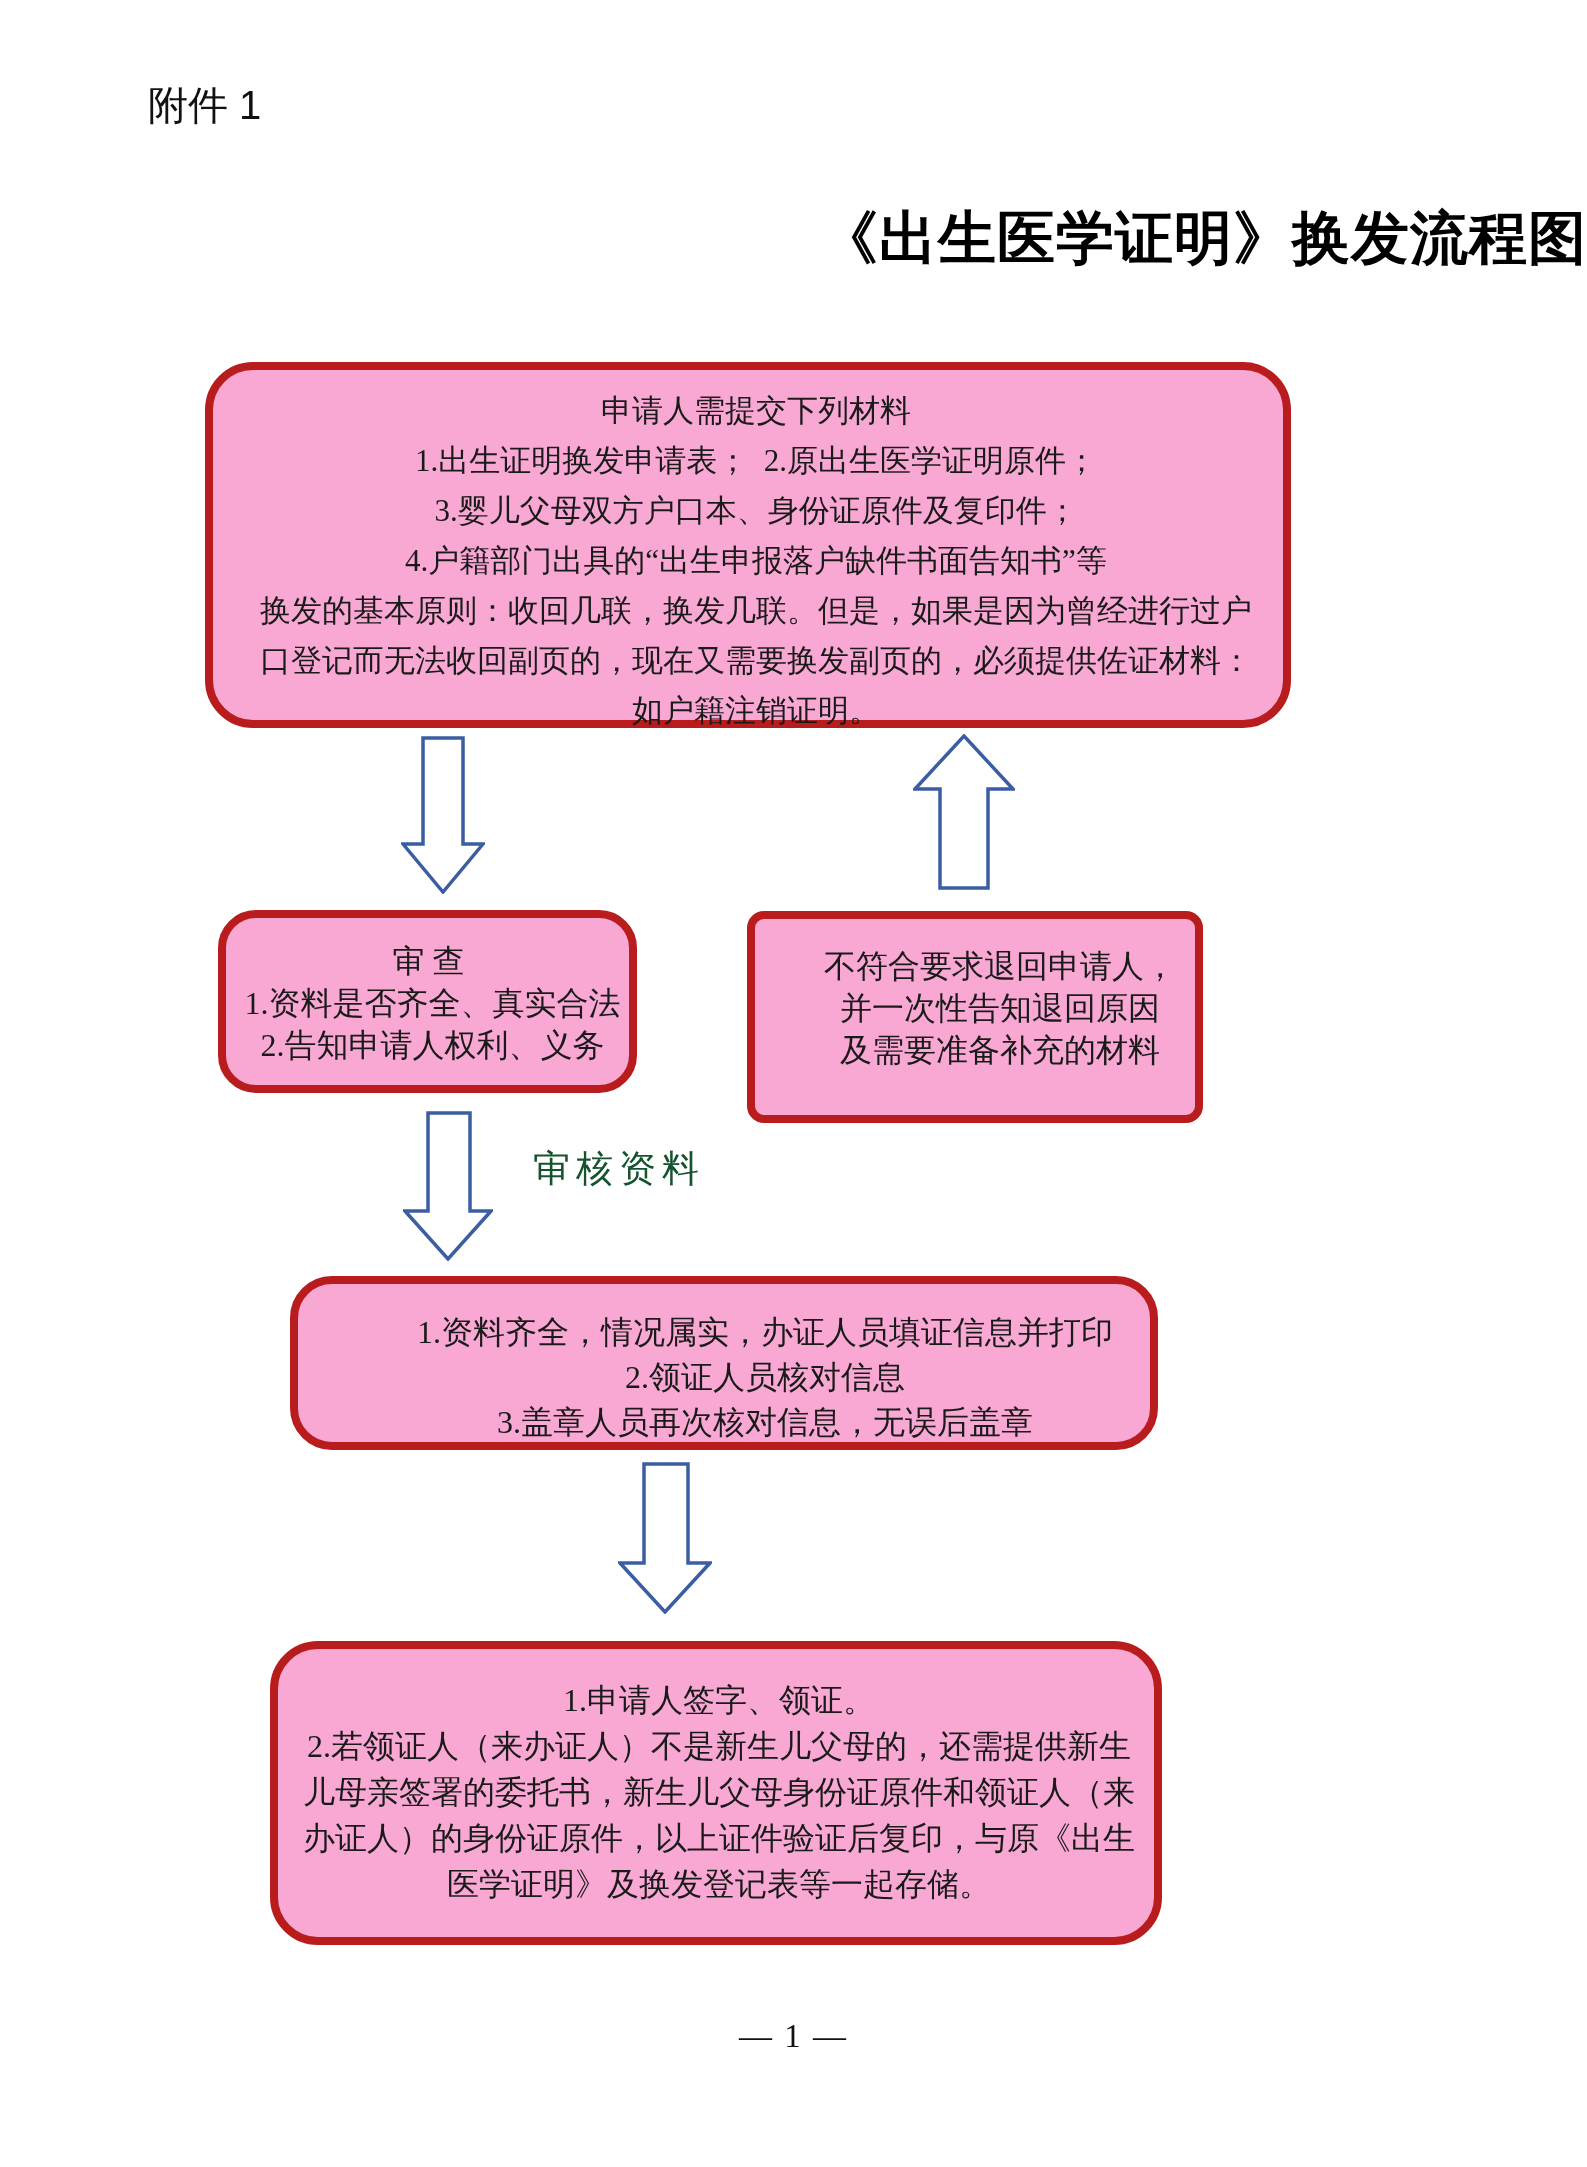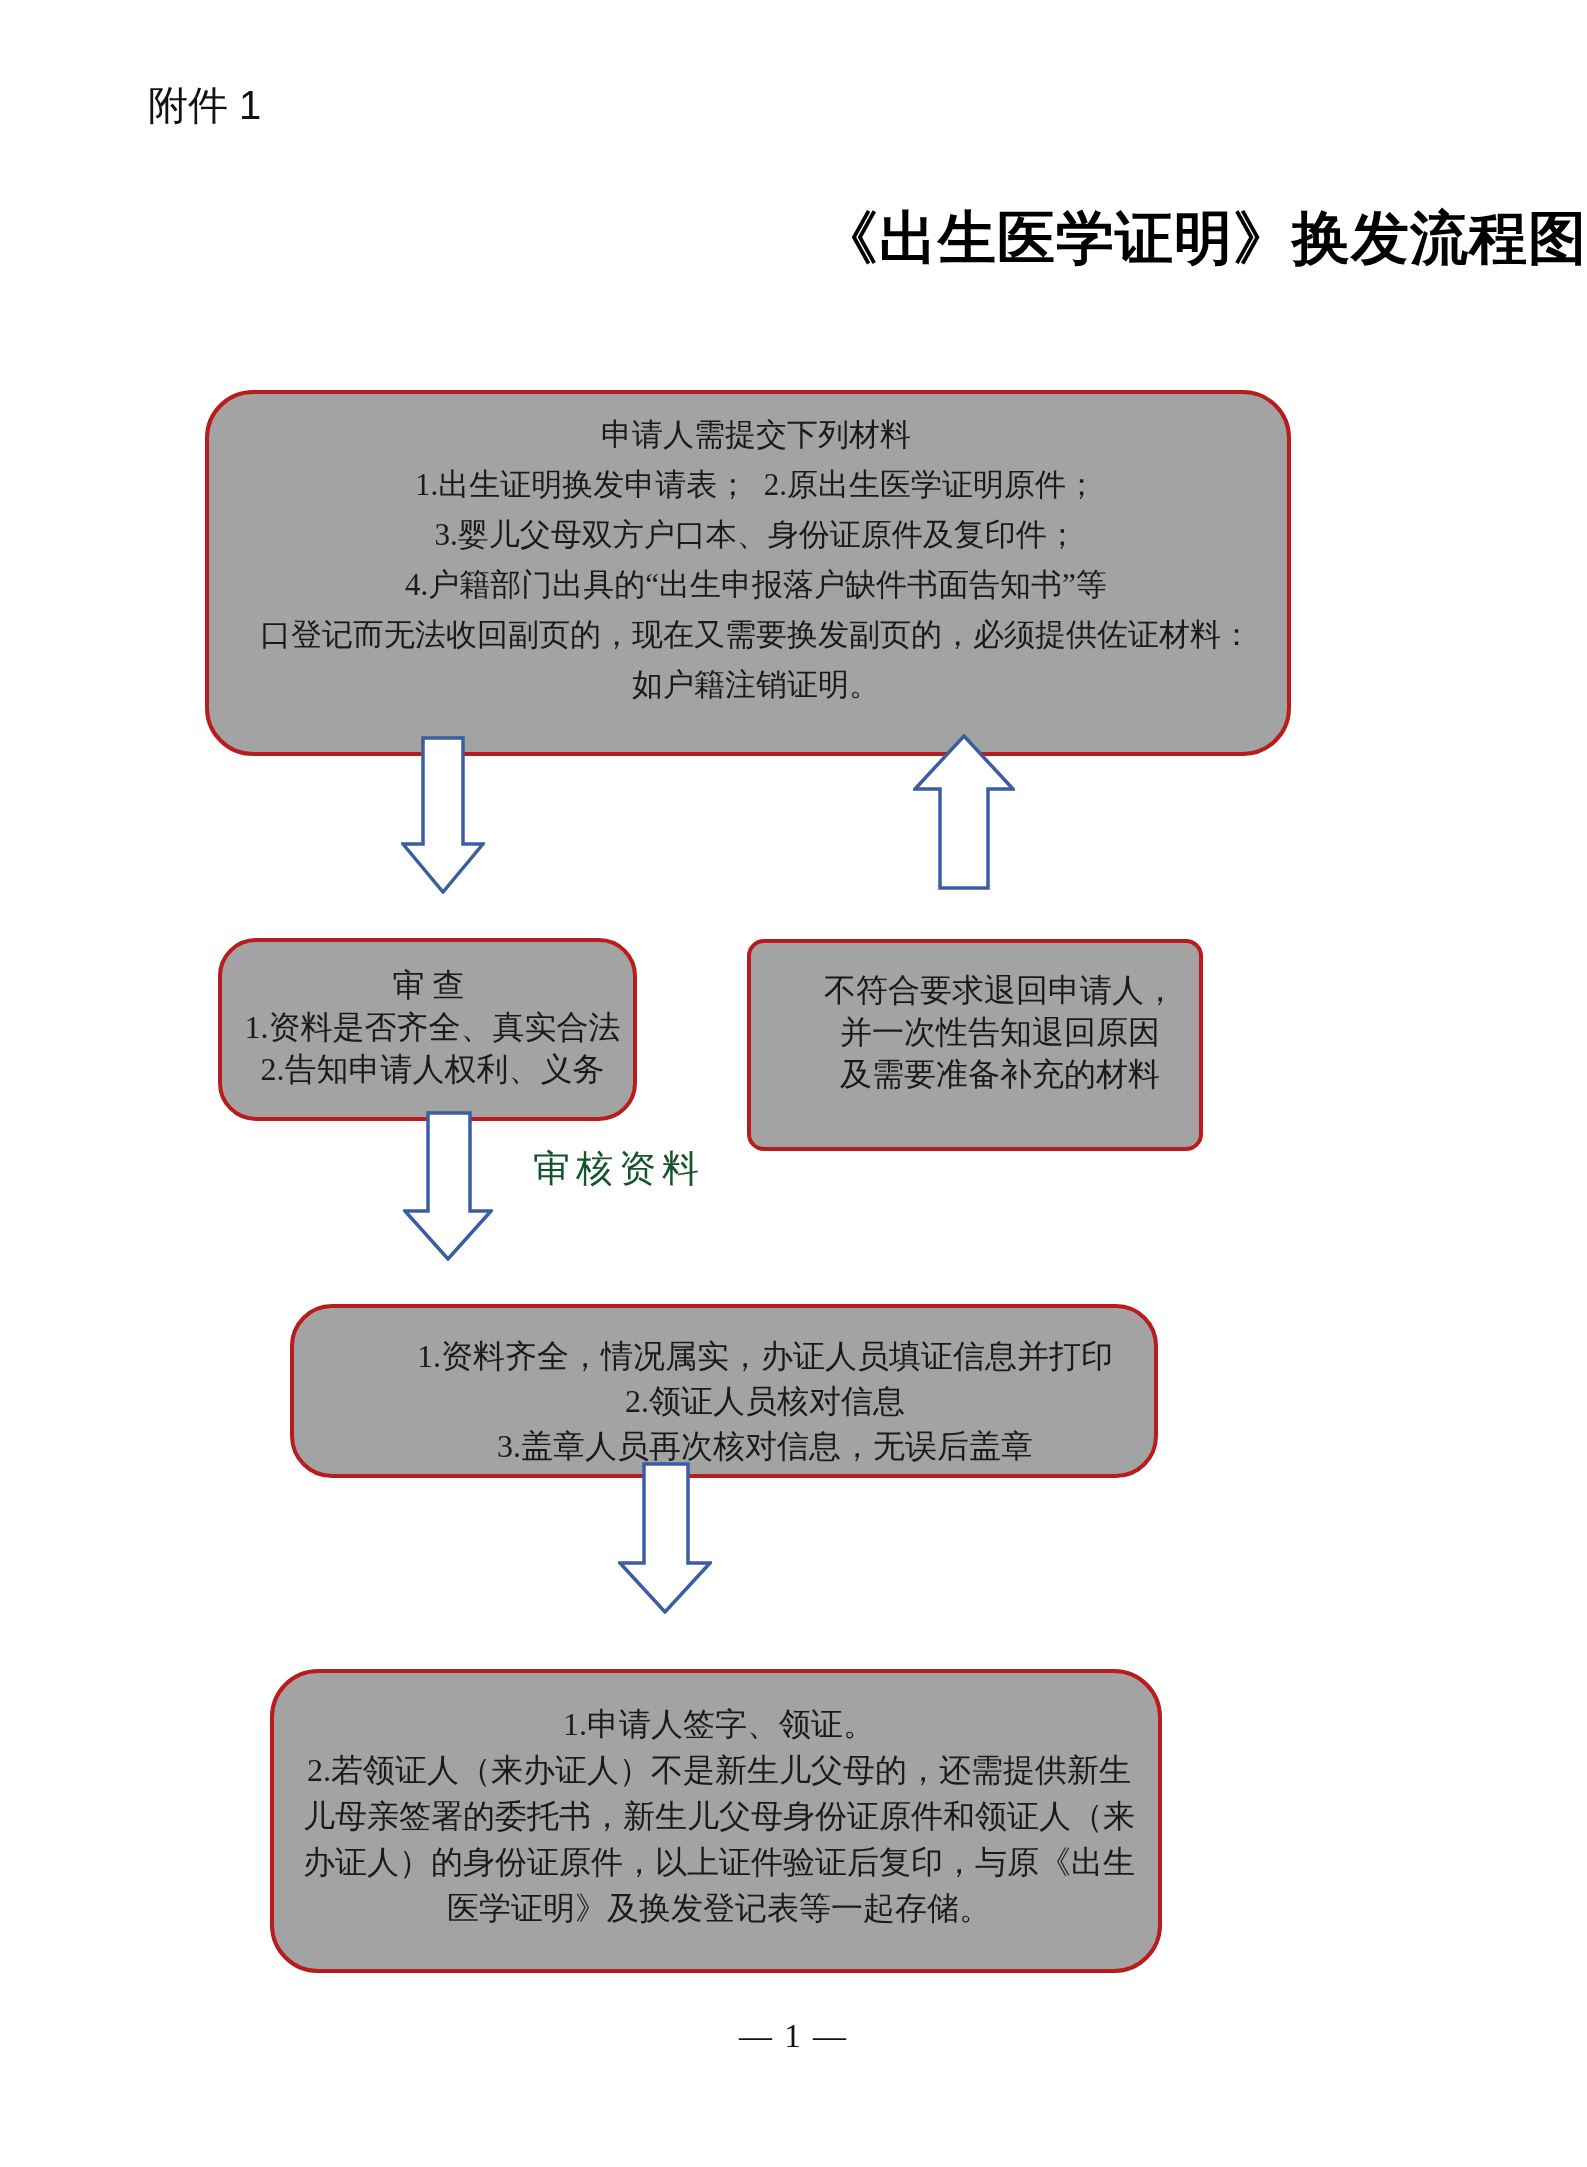--- a/index.html
+++ b/index.html
@@ -22,23 +22,22 @@
     position: absolute; left: 0; right: 0; top: 200px;
     text-align: right;
     font-size: 58px; font-weight: 700;
     letter-spacing: 1px;
     color: #000;
     margin-left: 10px;
   }
 
   .flow-box {
     position: absolute;
-    border: 4px solid #b91c1c;
-    background: #a3a3a3;
-    margin-top: 28px;
+    border: 8px solid #b91c1c;
+    background: #f9a8d4;
   }
   .box-materials {
     left: 205px; top: 362px; width: 1086px; height: 366px;
     border-radius: 48px;
     padding: 16px 10px 0 26px;
     font-size: 31px; line-height: 50px;
   }
   .box-materials .heading { text-align: center; }
   .box-review {
     left: 218px; top: 910px; width: 419px; height: 183px;
@@ -89,20 +88,21 @@
   <div class="attachment">附件 1</div>
 
   <div class="doc-title">《出生医学证明》换发流程图</div>
 
   <div class="flow-box box-materials">
     <div class="heading line">申请人需提交下列材料</div>
     <div>
         <div class="line">1.出生证明换发申请表；  2.原出生医学证明原件；</div>
         <div class="line">3.婴儿父母双方户口本、身份证原件及复印件；</div>
         <div class="line">4.户籍部门出具的“出生申报落户缺件书面告知书”等</div>
+        <div class="line">换发的基本原则：收回几联，换发几联。但是，如果是因为曾经进行过户</div>
         <div class="line">口登记而无法收回副页的，现在又需要换发副页的，必须提供佐证材料：</div>
         <div class="line">如户籍注销证明。</div>
       </div>
   </div>
 
   <div class="arrow" style="left:401px; top:736px;">
     <svg width="84" height="158" viewBox="0 0 84 158">
       <path class="arrow-shape" d="M 22 2 L 62 2 L 62 108 L 82 108 L 42 156 L 2 108 L 22 108 Z" fill="#ffffff" stroke="#3b5da2" stroke-width="3.5" stroke-linejoin="miter"></path>
     </svg>
   </div>

